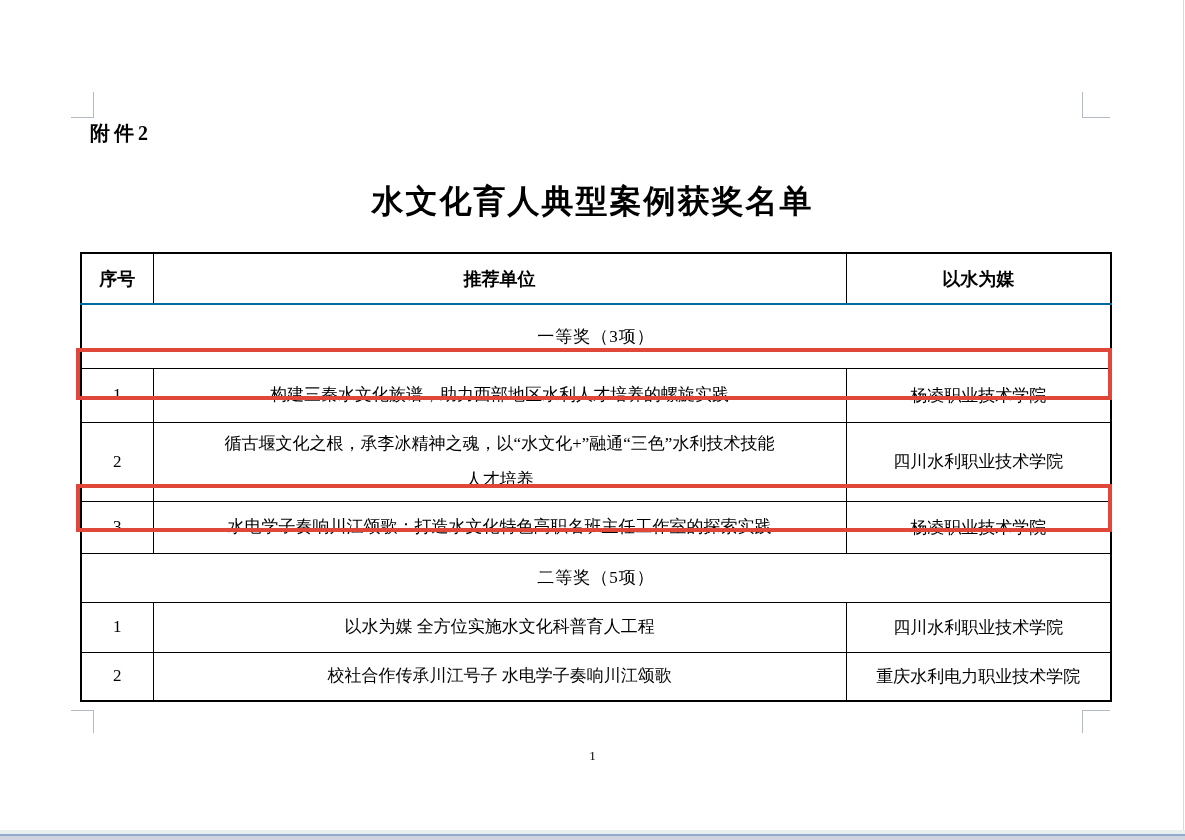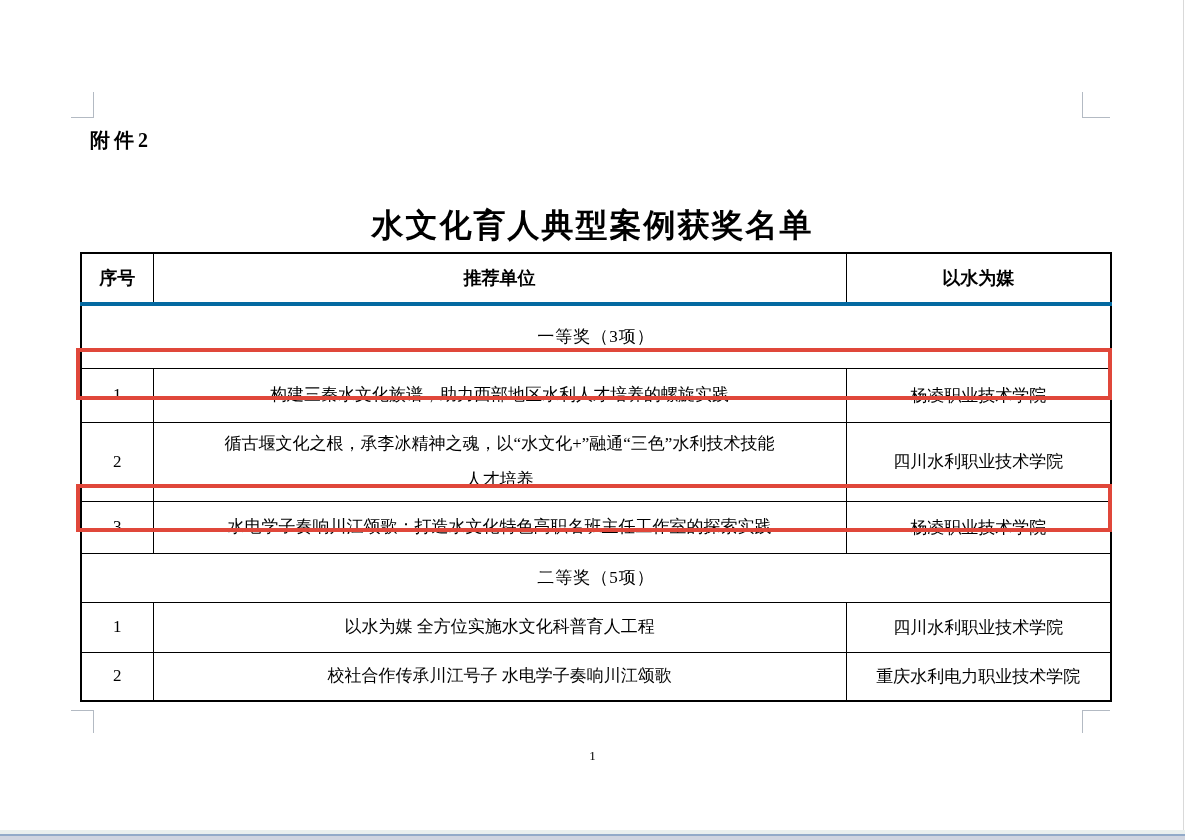--- a/index.html
+++ b/index.html
@@ -24,29 +24,29 @@
 
   
   .margin-mark { position: absolute; border: 0 solid #b3bac3; }
   .mark-tl { left: 71px;  top: 92px;  width: 23px; height: 26px; border-right-width: 1px; border-bottom-width: 1px; }
   .mark-tr { left: 1082px; top: 92px; width: 28px; height: 26px; border-left-width: 1px;  border-bottom-width: 1px; }
   .mark-bl { left: 71px;  top: 710px; width: 23px; height: 23px; border-right-width: 1px; border-top-width: 1px; }
   .mark-br { left: 1082px; top: 710px; width: 28px; height: 23px; border-left-width: 1px; border-top-width: 1px; }
 
   .attachment-label {
     position: absolute;
-    left: 90px; top: 127px;
+    left: 90px; top: 120px;
     font-size: 20px;
     font-weight: bold;
     letter-spacing: 4px;
   }
 
   .doc-title {
     position: absolute;
-    left: 0; top: 204px;
+    left: 0; top: 180px;
     width: 1185px;
     text-align: center;
     font-size: 32px;
     font-weight: bold;
     letter-spacing: 2px;
   }
 
   table.award-table {
     position: absolute;
     left: 80px; top: 252px;
@@ -56,21 +56,21 @@
     border: 2px solid #000;
   }
   table.award-table td, table.award-table th {
     border: 1px solid #000;
     text-align: center;
     vertical-align: middle;
     font-size: 17px;
     font-weight: normal;
     overflow: hidden;
   }
-  tr.tr-header th { font-weight: bold; font-size: 18px; border-bottom: 4px solid #0369a1; margin-top: 44px; }
+  tr.tr-header th { font-weight: bold; font-size: 18px; border-bottom: 2px solid #0369a1; margin-top: 44px; }
   tr.tr-header  { height: 51px; }
   tr.tr-sec1    { height: 64px; }
   tr.tr-r1      { height: 54px; }
   tr.tr-r2      { height: 79px; }
   tr.tr-r3      { height: 52px; }
   tr.tr-sec2    { height: 49px; }
   tr.tr-r4      { height: 50px; }
   tr.tr-r5      { height: 49px; }
   td.section-cell { font-size: 17px; letter-spacing: 1px; }
   .name-line { display: block; line-height: 36px; }

